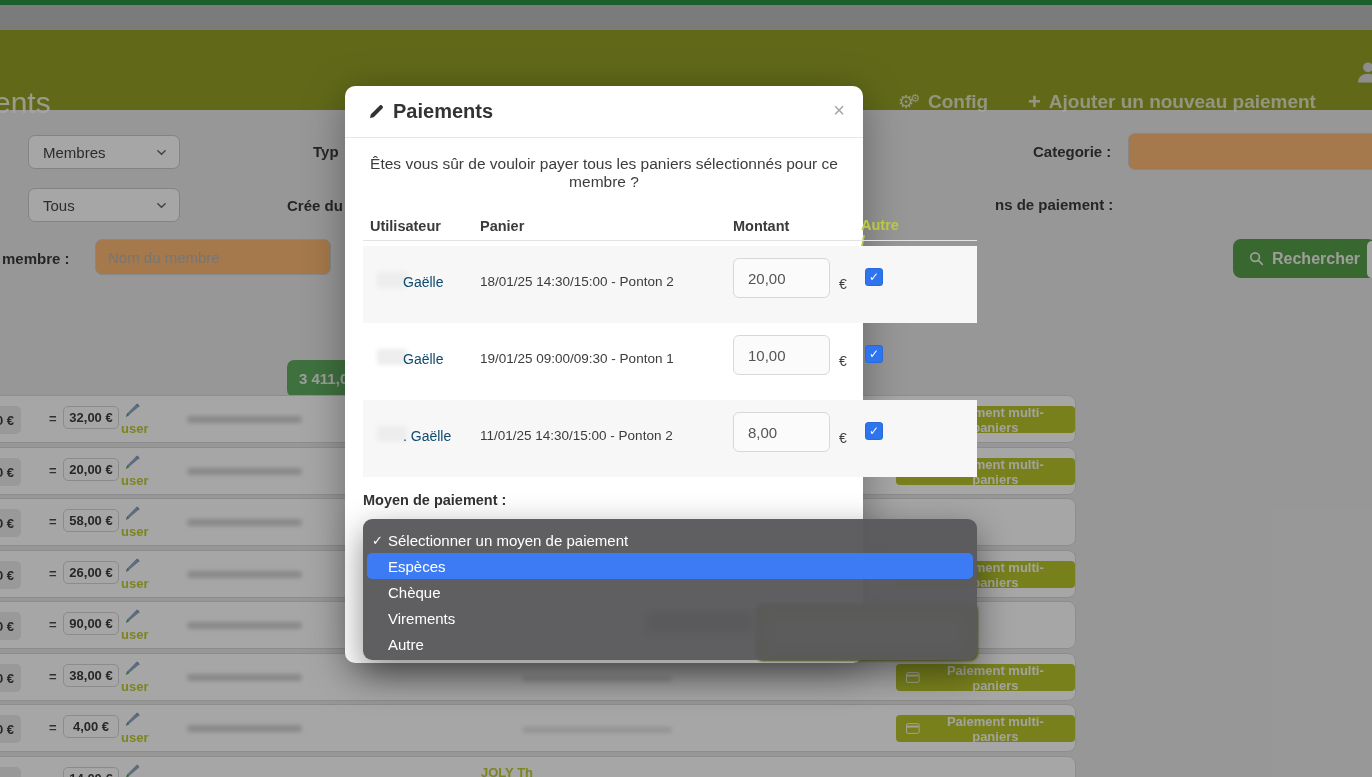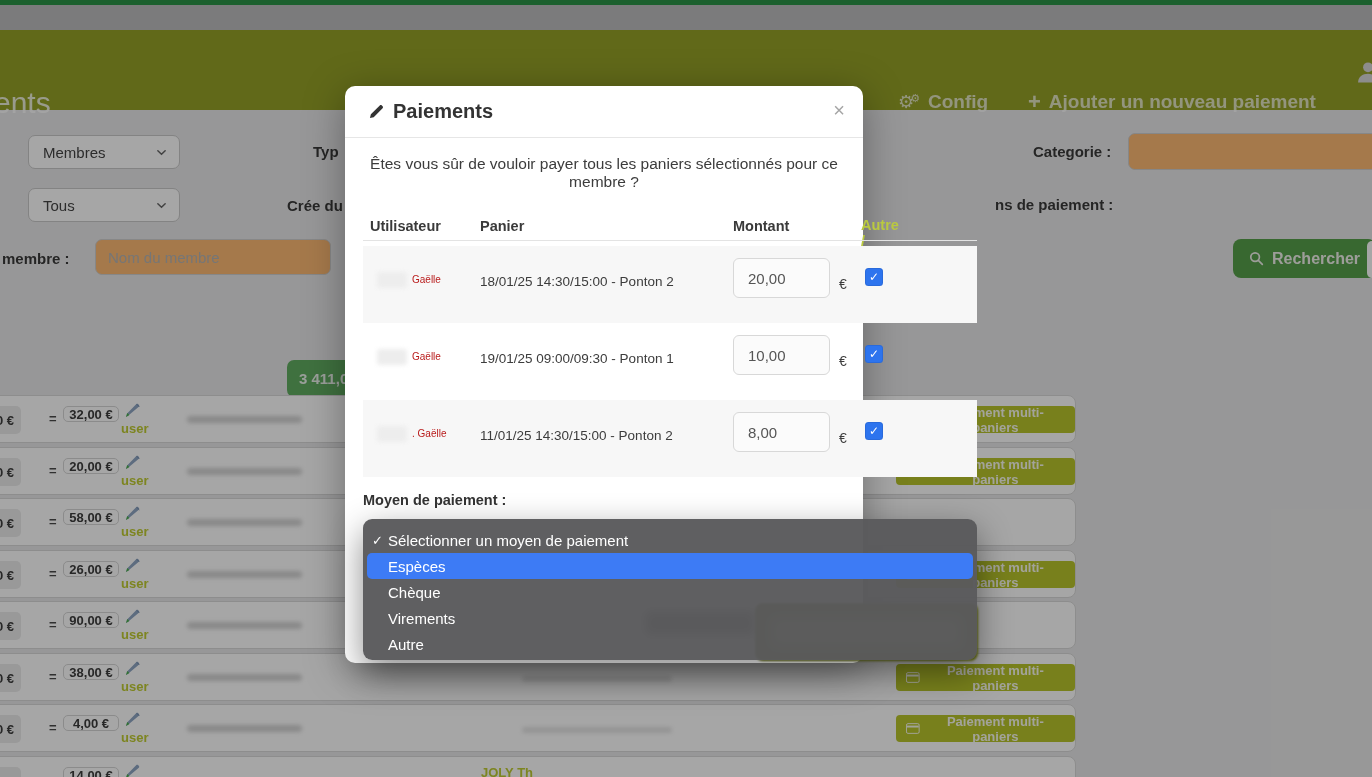--- a/index.html
+++ b/index.html
@@ -24,42 +24,42 @@
   .txt-input{background:#fdba74;border:1px solid #cfcfcf;border-radius:7px;height:36px;padding:0 12px;font-size:15px;color:#444;width:100%;}
   .txt-input::placeholder{color:#b5b5b5;}
   .search-btn{background:#57a04b;border:none;border-radius:8px;height:39px;padding:0 16px;color:#f2f2ec;font-size:16px;font-weight:600;display:flex;align-items:center;gap:8px;cursor:pointer;}
   .summary-badge{background:#62ae62;border-radius:7px;height:37px;color:#eef5ee;font-weight:700;font-size:15px;display:flex;align-items:center;padding:0 12px;}
   .edge-sliver{background:#fff;border-radius:8px 0 0 8px;}
 
   
   .bgrow{left:-24px;width:1100px;height:48px;background:#fff;border:1px solid #d9d9d9;border-radius:8px;}
   .chip{position:absolute;left:-30px;top:10px;width:74px;height:28px;background:#ececec;border-radius:5px;font-size:13px;font-weight:600;color:#3d3d3d;display:flex;align-items:center;justify-content:flex-end;padding-right:7px;overflow:hidden;}
   .eq{position:absolute;left:72px;top:15px;font-size:13px;font-weight:700;color:#4a4a4a;}
-  .amtbox{position:absolute;left:86px;top:10px;width:56px;height:16px;background:#fff;border:1px solid #d6d6d6;border-radius:5px;font-size:13px;font-weight:600;color:#3d3d3d;display:flex;align-items:center;justify-content:center;}
+  .amtbox{position:absolute;left:86px;top:10px;width:56px;height:23px;background:#fff;border:1px solid #d6d6d6;border-radius:5px;font-size:13px;font-weight:600;color:#3d3d3d;display:flex;align-items:center;justify-content:center;}
   .pencil-wrap{position:absolute;left:148px;top:5px;width:18px;height:18px;}
   .user-olive{position:absolute;left:144px;top:25px;font-size:13px;font-weight:700;color:#c0cc33;}
   .streak{position:absolute;background:#9d9d9d;border-radius:4px;filter:blur(2px);}
   .mp-btn{position:absolute;left:919px;top:10px;height:27px;background:#b9c52b;border:none;border-radius:4px;color:rgba(255,255,255,.92);font-size:13px;font-weight:700;display:flex;align-items:center;gap:6px;padding:0 10px;cursor:pointer;}
   .joly-name{position:absolute;left:504px;top:8px;font-size:13px;font-weight:700;color:#c0cc33;}
 
   
   .overlay{left:0;top:0;width:1372px;height:777px;background:rgba(0,0,0,.35);z-index:10;}
 
   
   .modal{left:345px;top:86px;width:518px;height:577px;background:#fff;border-radius:10px;box-shadow:0 8px 40px rgba(0,0,0,.35);z-index:20;}
   .modal-header{position:absolute;left:0;top:0;width:100%;height:52px;border-bottom:1px solid #e6e6e6;}
   .modal-title{position:absolute;left:24px;top:14px;font-size:20px;font-weight:600;color:#333;display:flex;align-items:center;gap:9px;}
   .modal-close{position:absolute;right:18px;top:14px;font-size:20px;color:#a5a5a5;cursor:pointer;line-height:1;}
   .modal-msg{position:absolute;left:0;top:69px;width:100%;text-align:center;font-size:15.5px;color:#3c3c3c;}
   .th{position:absolute;font-size:14.5px;font-weight:700;color:#3a3a3a;}
   .th-olive{color:#bac93f;}
   .thead-line{position:absolute;left:18px;top:154px;width:614px;border-bottom:1px solid #e3e3e3;}
   .mrow{position:absolute;left:18px;width:614px;height:77px;}
   .mrow.alt{background:#f7f7f7;}
-  .m-user{position:absolute;left:40px;top:28px;font-size:10px;color:#b91c1c;margin-left:9px;}
+  .m-user{position:absolute;left:40px;top:28px;font-size:14px;color:#0c4a6e;}
   .m-redact{position:absolute;left:14px;top:26px;width:30px;height:16px;background:#ededed;border-radius:3px;filter:blur(2px);}
   .m-panier{position:absolute;left:117px;top:28px;font-size:13.5px;color:#3c3c3c;white-space:nowrap;}
   .m-input{position:absolute;left:370px;top:12px;width:97px;height:40px;background:#fbfbfb;border:1px solid #d8d8d8;border-radius:6px;font-size:15px;color:#555;padding:0 14px;}
   .m-euro{position:absolute;left:476px;top:30px;font-size:14px;color:#3c3c3c;}
   .m-check{position:absolute;left:502px;top:22px;width:18px;height:18px;background:#2d74ee;border-radius:3.5px;color:#fff;font-size:12px;font-weight:700;display:flex;align-items:center;justify-content:center;cursor:pointer;box-shadow:inset 0 0 0 1px rgba(0,0,0,.08);}
   .moyen-lbl{position:absolute;left:18px;top:406px;font-size:14.5px;font-weight:700;color:#333;text-align:right;}
 
   
   .footer-dark-blur{position:absolute;left:300px;top:525px;width:110px;height:24px;background:#4a4a4a;border-radius:5px;filter:blur(5px);opacity:.85;}
   .footer-pay-blur{position:absolute;left:410px;top:517px;width:223px;height:58px;background:#626a12;border-radius:8px;filter:blur(1px);}

